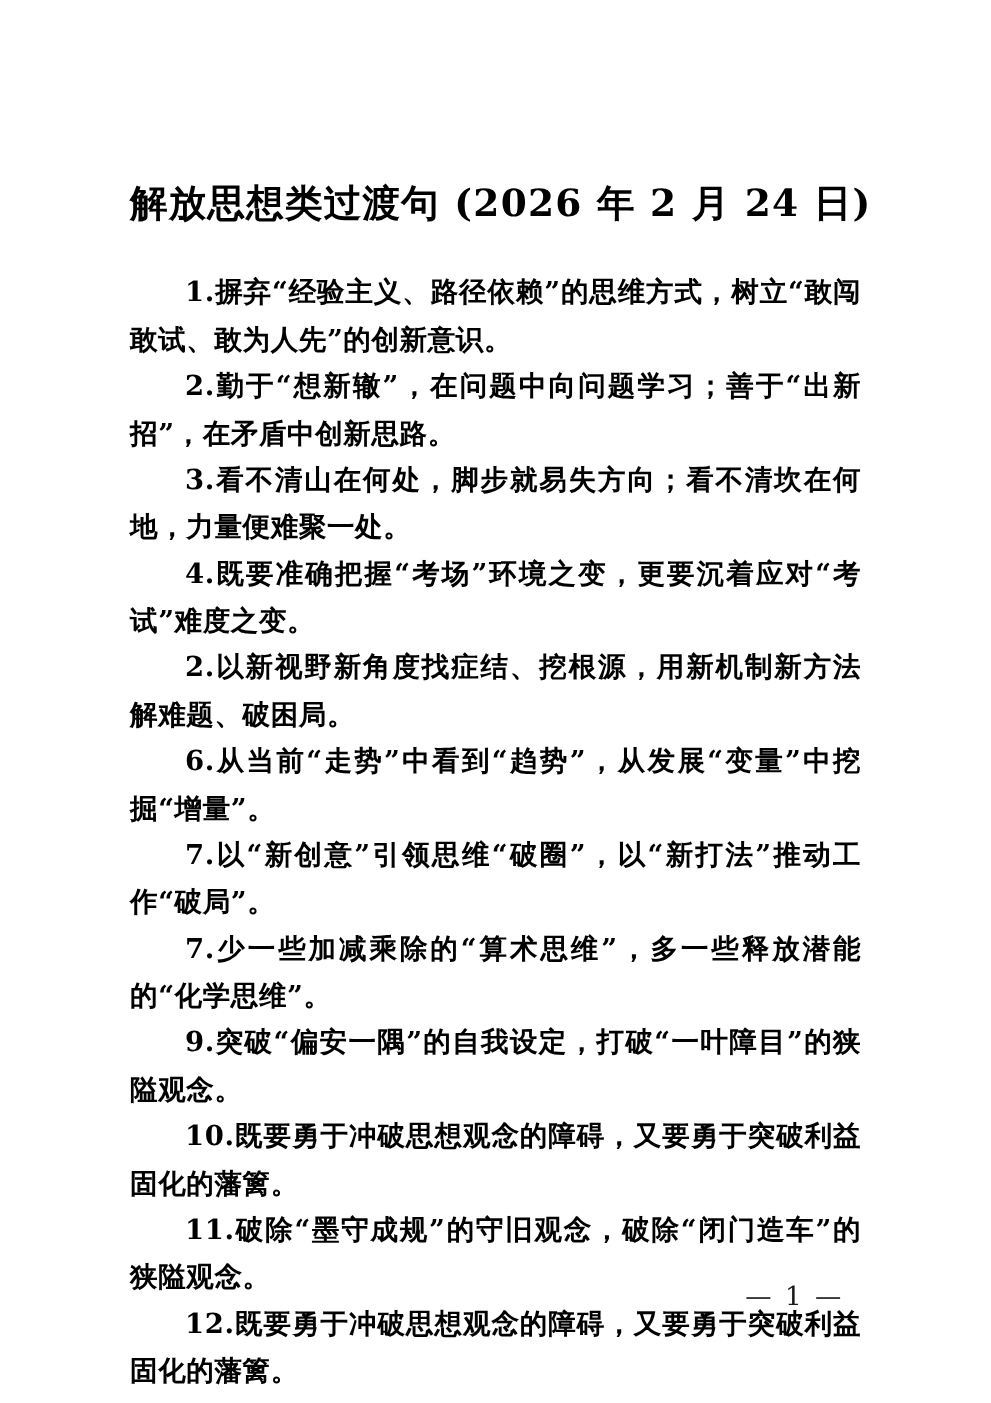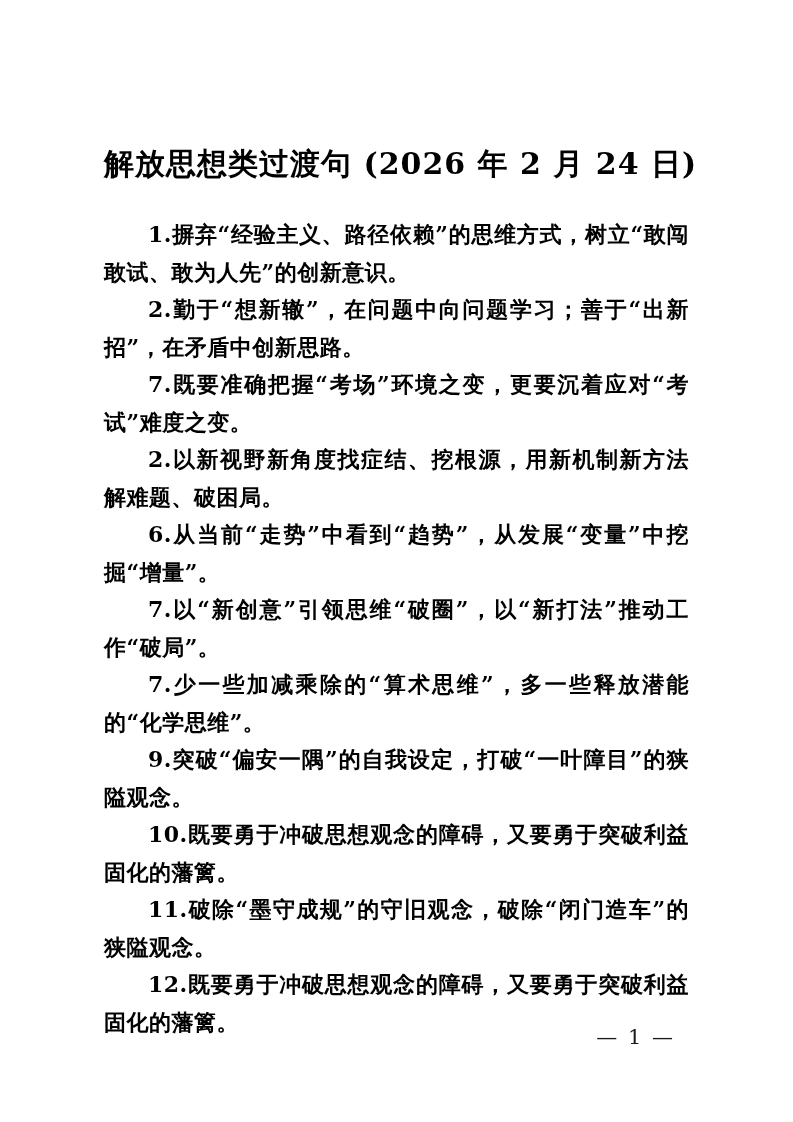--- a/index.html
+++ b/index.html
@@ -53,21 +53,22 @@
 </style>
 </head>
 <body>
 
 <div class="page">
   <div class="content">
     <h1 class="doc-title">解放思想类过渡句 (2026 年 2 月 24 日)</h1>
     <div>
         <p class="para">1.摒弃“经验主义、路径依赖”的思维方式，树立“敢闯敢试、敢为人先”的创新意识。</p>
         <p class="para">2.勤于“想新辙”，在问题中向问题学习；善于“出新招”，在矛盾中创新思路。</p>
-        <p class="para">7.既要准确把握“考场”环境之变，更要沉着应对“考试”难度之变。</p>
+        <p class="para">3.看不清山在何处，脚步就易失方向；看不清坎在何地，力量便难聚一处。</p>
+        <p class="para">4.既要准确把握“考场”环境之变，更要沉着应对“考试”难度之变。</p>
         <p class="para">2.以新视野新角度找症结、挖根源，用新机制新方法解难题、破困局。</p>
         <p class="para">6.从当前“走势”中看到“趋势”，从发展“变量”中挖掘“增量”。</p>
         <p class="para">7.以“新创意”引领思维“破圈”，以“新打法”推动工作“破局”。</p>
         <p class="para">7.少一些加减乘除的“算术思维”，多一些释放潜能的“化学思维”。</p>
         <p class="para">9.突破“偏安一隅”的自我设定，打破“一叶障目”的狭隘观念。</p>
         <p class="para">10.既要勇于冲破思想观念的障碍，又要勇于突破利益固化的藩篱。</p>
         <p class="para">11.破除“墨守成规”的守旧观念，破除“闭门造车”的狭隘观念。</p>
         <p class="para">12.既要勇于冲破思想观念的障碍，又要勇于突破利益固化的藩篱。</p>
       </div>
   </div>

